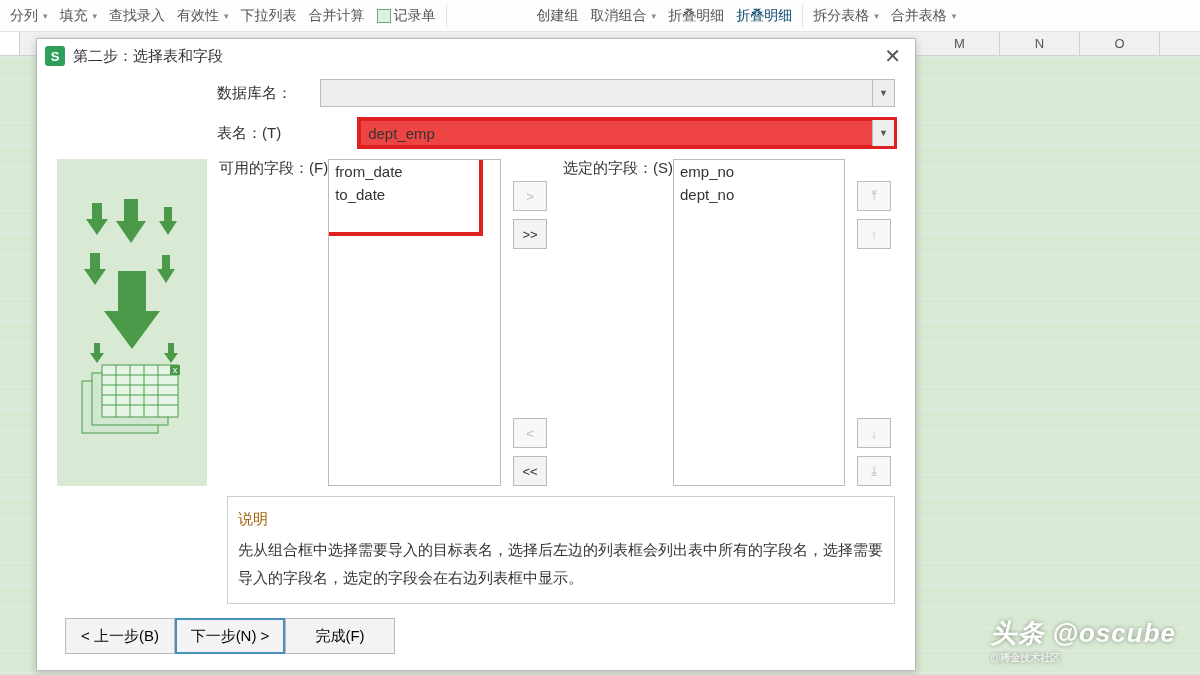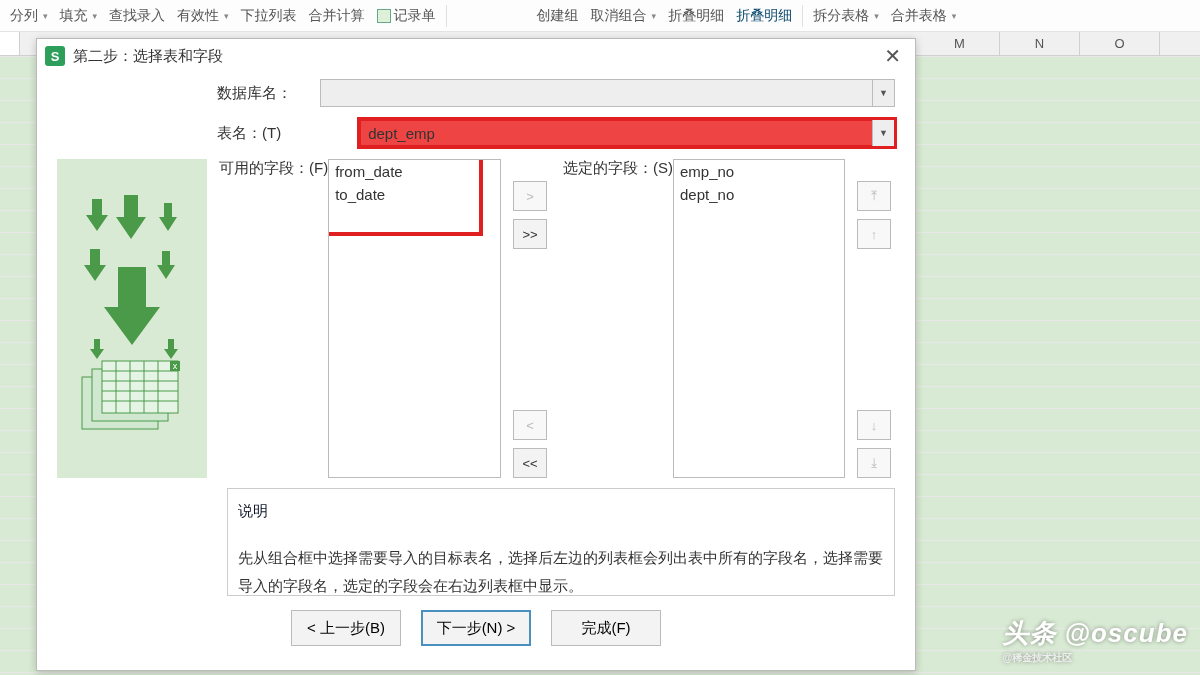--- a/index.html
+++ b/index.html
@@ -46,28 +46,28 @@
   .listbox .item { padding:3px 6px; cursor:pointer; }
   .red-border-partial { position:relative; }
   .red-border-partial::after{ content:""; position:absolute; top:-4px; left:-4px; width:150px; height:72px; border:4px solid #e02020; pointer-events:none;}
 
   .move-btns { width:38px; display:flex; flex-direction:column; gap:8px; padding-top:22px; }
   .sqbtn { width:34px; height:30px; border:1px solid #bbb; background:#f3f3f3; font-size:13px; cursor:pointer; display:flex; align-items:center; justify-content:center; }
   .sqbtn.disabled { color:#bbb; background:#f8f8f8; cursor:default; }
   .spacer-v { flex:1; }
 
   .desc { margin:10px 20px 0 190px; border:1px solid #ccc; padding:8px 10px; font-size:15px; line-height:1.9; height:108px; }
-  .desc .dlbl { color:#0f172a; margin-bottom:18px; }
-
-  .dlg-buttons { display:flex; justify-content:center; gap:20px; padding:14px 28px 24px; }
+  .desc .dlbl { color:#a16207; margin-bottom:2px; }
+
+  .dlg-buttons { display:flex; justify-content:flex-start; padding:14px 28px 16px; }
   .dlg-buttons button { min-width:110px; height:36px; border:1px solid #bbb; background:#f3f3f3; font-size:15px; cursor:pointer; }
   .dlg-buttons button.default { border:2px solid #4a90bf; }
 
   
-  .watermark { position:absolute; right:12px; bottom:10px; font-size:26px; color:#fff; font-weight:bold; text-shadow:0 0 4px rgba(0,0,0,.4); letter-spacing:1px; font-style:italic;}
+  .watermark { position:absolute; right:24px; bottom:10px; font-size:26px; color:#fff; font-weight:bold; text-shadow:0 0 4px rgba(0,0,0,.4); letter-spacing:1px; font-style:italic;}
   .watermark .sub{ font-size:10px; display:block; color:#eee; font-style:normal; letter-spacing:0; }
 </style>
 </head>
 <body>
 
 <div class="ribbon">
   <div class="rbtn arrow">
       <span>分列</span>
     </div>
   <div class="rbtn arrow">

